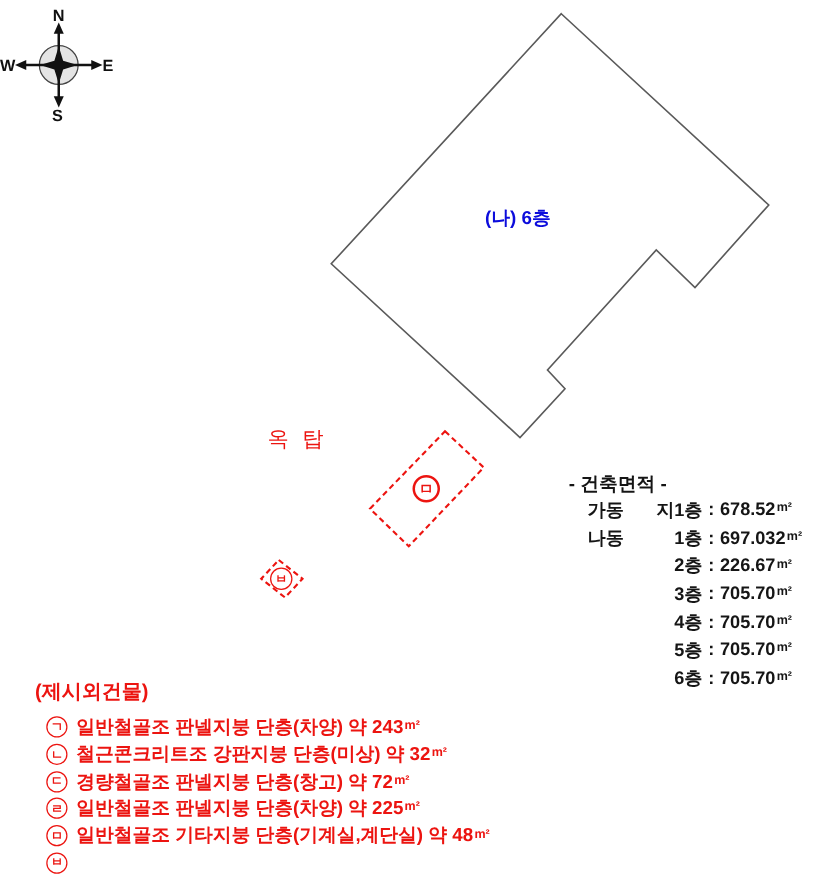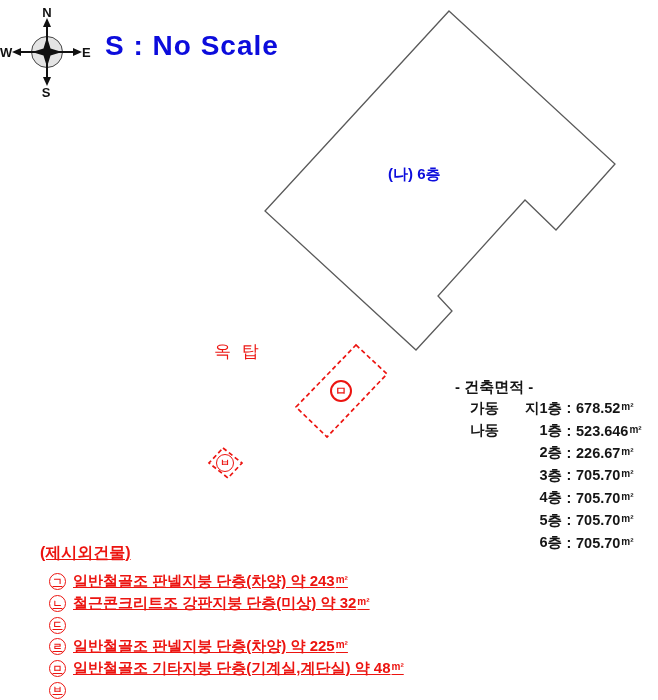--- a/index.html
+++ b/index.html
@@ -41,21 +41,21 @@
   .area-row{
     display:grid;grid-template-columns:40px 52px 14px auto;
     height:22.4px;align-items:center;padding-left:18px;
     font-size:14.5px;font-weight:bold;
   }
   .area-floor{text-align:right;}
   .area-sep{text-align:center;}
   .area-val{text-align:left;}
   .unit{font-size:10px;position:relative;top:-3px;margin-left:1px;}
   
-  #legend{left:40px;top:543px;color:#ec1410;white-space:nowrap;text-decoration:underline;}
+  #legend{left:28px;top:543px;color:#ec1410;white-space:nowrap;}
   #legend-header{font-size:16px;font-weight:bold;margin-bottom:7px;}
   .legend-item{display:flex;align-items:center;height:21.7px;padding-left:9px;}
   .legend-marker{
     flex:0 0 auto;width:15px;height:15px;border:1.5px solid #ec1410;border-radius:50%;
     display:flex;align-items:center;justify-content:center;
     font-size:10px;font-weight:bold;margin-right:7px;box-sizing:content-box;
   }
   .legend-text{font-size:15px;font-weight:bold;}
 </style>
 </head>
@@ -71,21 +71,20 @@
     <polygon points="47,86 43,77 51,77" fill="#111"></polygon>
     <polygon points="12,52 21,48 21,56" fill="#111"></polygon>
     <polygon points="82,52 73,48 73,56" fill="#111"></polygon>
     <path d="M47,37 L50.5,48.5 L62,52 L50.5,55.5 L47,67 L43.5,55.5 L32,52 L43.5,48.5 Z" fill="#111"></path>
     <text x="47" y="17" text-anchor="middle" font-size="13" font-weight="bold" fill="#111">N</text>
     <text x="46" y="97" text-anchor="middle" font-size="13" font-weight="bold" fill="#111">S</text>
     <text x="0" y="57" text-anchor="start" font-size="13" font-weight="bold" fill="#111">W</text>
     <text x="82" y="57" text-anchor="start" font-size="13" font-weight="bold" fill="#111">E</text>
   </svg>
 
-  <div id="scale-note" class="abs">S : No Scale</div>
 
   <svg id="plan-svg" class="abs" width="658" height="700" viewBox="0 0 658 700">
     <polygon class="bld-line" points="449,11 615,164 556,230 525,200 438,296 452,311 416,350 265,211"></polygon>
     <polygon class="red-dash" points="356,345 387,374 327,437 296,407"></polygon>
     <polygon class="red-dash" points="223,448 242,463 228,478 209,463"></polygon>
   </svg>
 
   <div id="building-label" class="abs">(나) 6층</div>
 
   <div id="rooftop-label" class="abs">옥 탑</div>
@@ -104,21 +103,21 @@
     <div class="area-row">
       <span class="area-dong">가동</span>
       <span class="area-floor">지1층</span>
       <span class="area-sep">:</span>
       <span class="area-val"><span>678.52</span><span class="unit">m²</span></span>
     </div>
     <div class="area-row">
       <span class="area-dong">나동</span>
       <span class="area-floor">1층</span>
       <span class="area-sep">:</span>
-      <span class="area-val"><span>523.646</span><span class="unit">m²</span></span>
+      <span class="area-val"><span>697.032</span><span class="unit">m²</span></span>
     </div>
     <div class="area-row">
       <span class="area-dong"></span>
       <span class="area-floor">2층</span>
       <span class="area-sep">:</span>
       <span class="area-val"><span>226.67</span><span class="unit">m²</span></span>
     </div>
     <div class="area-row">
       <span class="area-dong"></span>
       <span class="area-floor">3층</span>
@@ -151,20 +150,21 @@
     <div class="legend-item">
       <span class="legend-marker">ㄱ</span>
       <span class="legend-text"><span>일반철골조 판넬지붕 단층(차양) 약 243</span><span class="unit">m²</span></span>
     </div>
     <div class="legend-item">
       <span class="legend-marker">ㄴ</span>
       <span class="legend-text"><span>철근콘크리트조 강판지붕 단층(미상) 약 32</span><span class="unit">m²</span></span>
     </div>
     <div class="legend-item">
       <span class="legend-marker">ㄷ</span>
+      <span class="legend-text"><span>경량철골조 판넬지붕 단층(창고) 약 72</span><span class="unit">m²</span></span>
     </div>
     <div class="legend-item">
       <span class="legend-marker">ㄹ</span>
       <span class="legend-text"><span>일반철골조 판넬지붕 단층(차양) 약 225</span><span class="unit">m²</span></span>
     </div>
     <div class="legend-item">
       <span class="legend-marker">ㅁ</span>
       <span class="legend-text"><span>일반철골조 기타지붕 단층(기계실,계단실) 약 48</span><span class="unit">m²</span></span>
     </div>
     <div class="legend-item">

